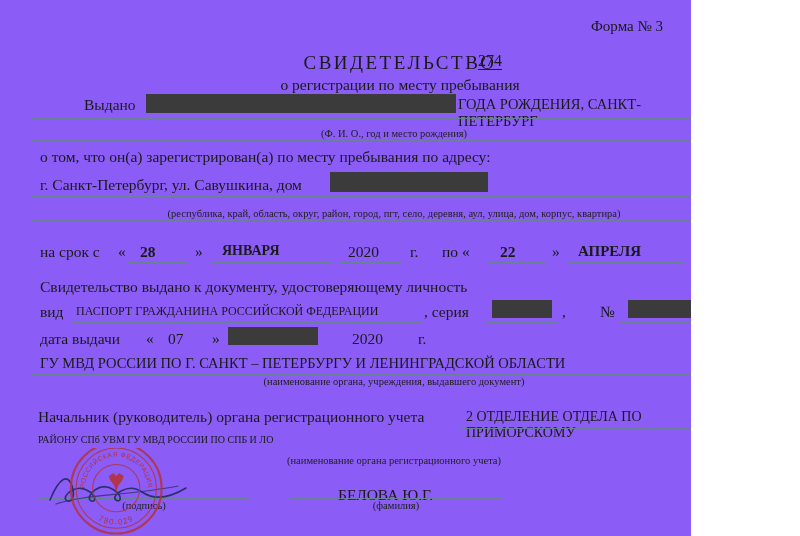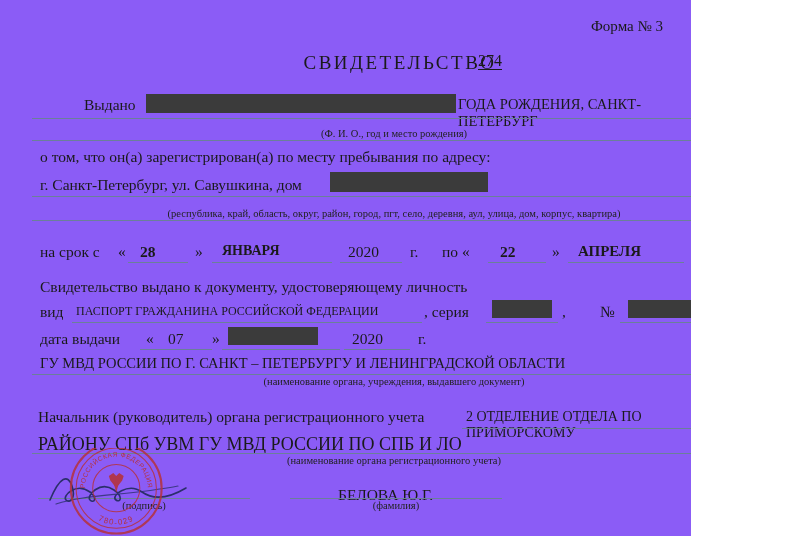--- a/index.html
+++ b/index.html
@@ -76,20 +76,21 @@
 </style>
 </head>
 <body>
 
 <div id="page">
 
   <div class="abs form-no">Форма № 3</div>
 
   <div class="abs title-main">СВИДЕТЕЛЬСТВО</div>
   <div class="abs title-num">274</div>
+  <div class="abs title-sub">о регистрации по месту пребывания</div>
 
   <div class="abs lbl" style="top:96px; left:84px;">Выдано</div>
   <div class="abs redact" style="top:94px; left:146px; width:310px; height:19px;"></div>
   <div class="abs lbl" style="top:96px; left:458px; font-size:14.5px;">ГОДА РОЖДЕНИЯ, САНКТ-ПЕТЕРБУРГ</div>
   <div class="abs rule" style="top:118px; left:32px; width:724px;"></div>
 
   <div class="abs rule" style="top:140px; left:32px; width:724px;"></div>
   <div class="abs caption" style="top:128px; left:32px; width:724px;">(Ф. И. О., год и место рождения)</div>
 
   <div class="abs lbl" style="top:148px; left:40px;">о том, что он(а) зарегистрирован(а) по месту пребывания по адресу:</div>
@@ -147,21 +148,21 @@
   <div class="abs lbl" style="top:330px; left:418px;">г.</div>
 
   <div class="abs lbl" style="top:355px; left:40px; font-size:14.5px;">ГУ  МВД  РОССИИ  ПО  Г. САНКТ – ПЕТЕРБУРГУ  И  ЛЕНИНГРАДСКОЙ ОБЛАСТИ</div>
   <div class="abs rule" style="top:374px; left:32px; width:724px;"></div>
   <div class="abs caption" style="top:376px; left:32px; width:724px;">(наименование органа, учреждения, выдавшего документ)</div>
 
   <div class="abs lbl" style="top:408px; left:38px;">Начальник (руководитель) органа регистрационного учета</div>
   <div class="abs lbl" style="top:409px; left:466px; font-size:14px;">2 ОТДЕЛЕНИЕ ОТДЕЛА  ПО ПРИМОРСКОМУ</div>
   <div class="abs rule" style="top:428px; left:462px; width:294px;"></div>
 
-  <div class="abs lbl" style="top:434px; left:38px; font-size:18px;">РАЙОНУ СПб УВМ  ГУ  МВД  РОССИИ  ПО СПБ  И  ЛО</div>
+  <div class="abs lbl" style="top:434px; left:38px; font-size:10px;">РАЙОНУ СПб УВМ  ГУ  МВД  РОССИИ  ПО СПБ  И  ЛО</div>
   <div class="abs rule" style="top:453px; left:32px; width:724px;"></div>
   <div class="abs caption" style="top:455px; left:32px; width:724px;">(наименование органа регистрационного учета)</div>
 
   <div class="abs rule" style="top:498px; left:38px; width:212px;"></div>
   <div class="abs caption" style="top:500px; left:38px; width:212px;">(подпись)</div>
 
   <div class="abs lbl" style="top:486px; left:338px;">БЕЛОВА Ю.Г.</div>
   <div class="abs rule" style="top:498px; left:290px; width:212px;"></div>
   <div class="abs caption" style="top:500px; left:290px; width:212px;">(фамилия)</div>
 

